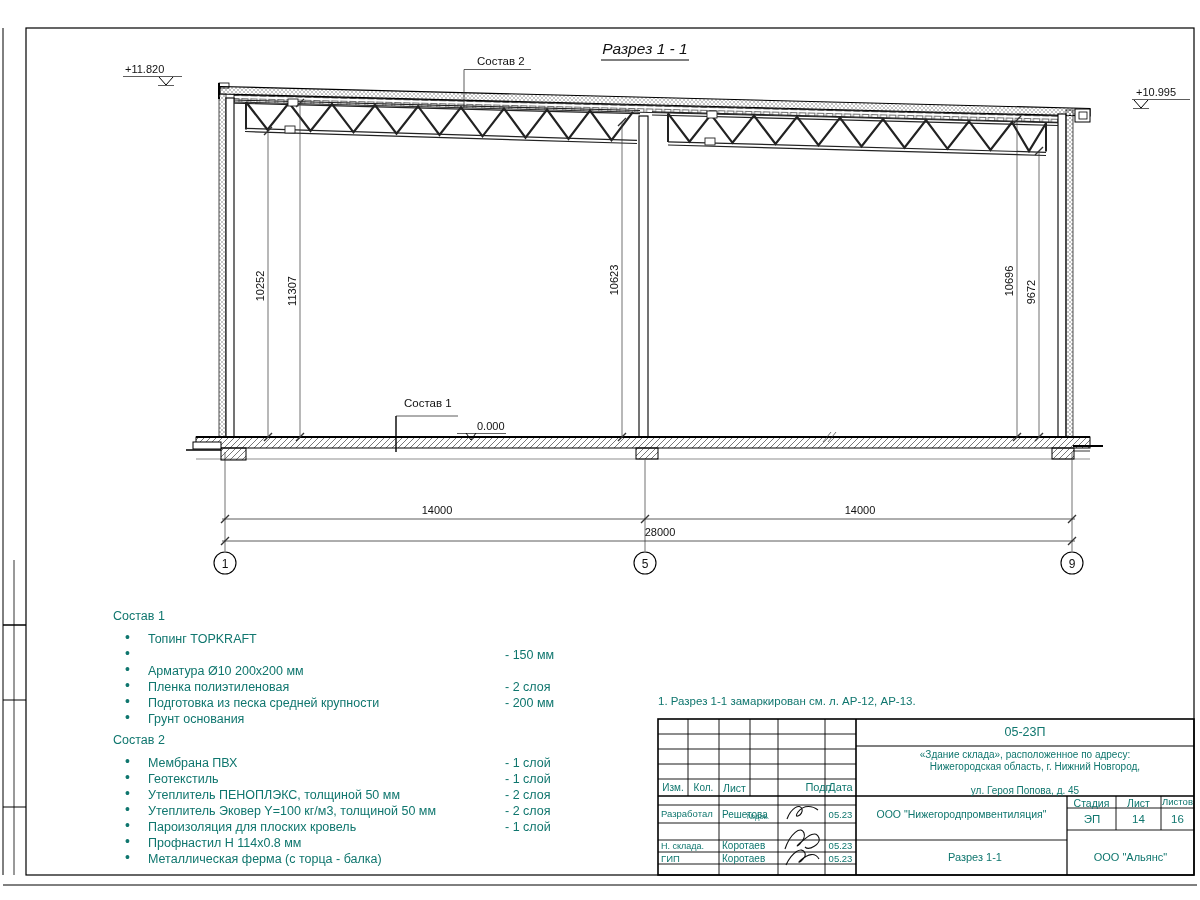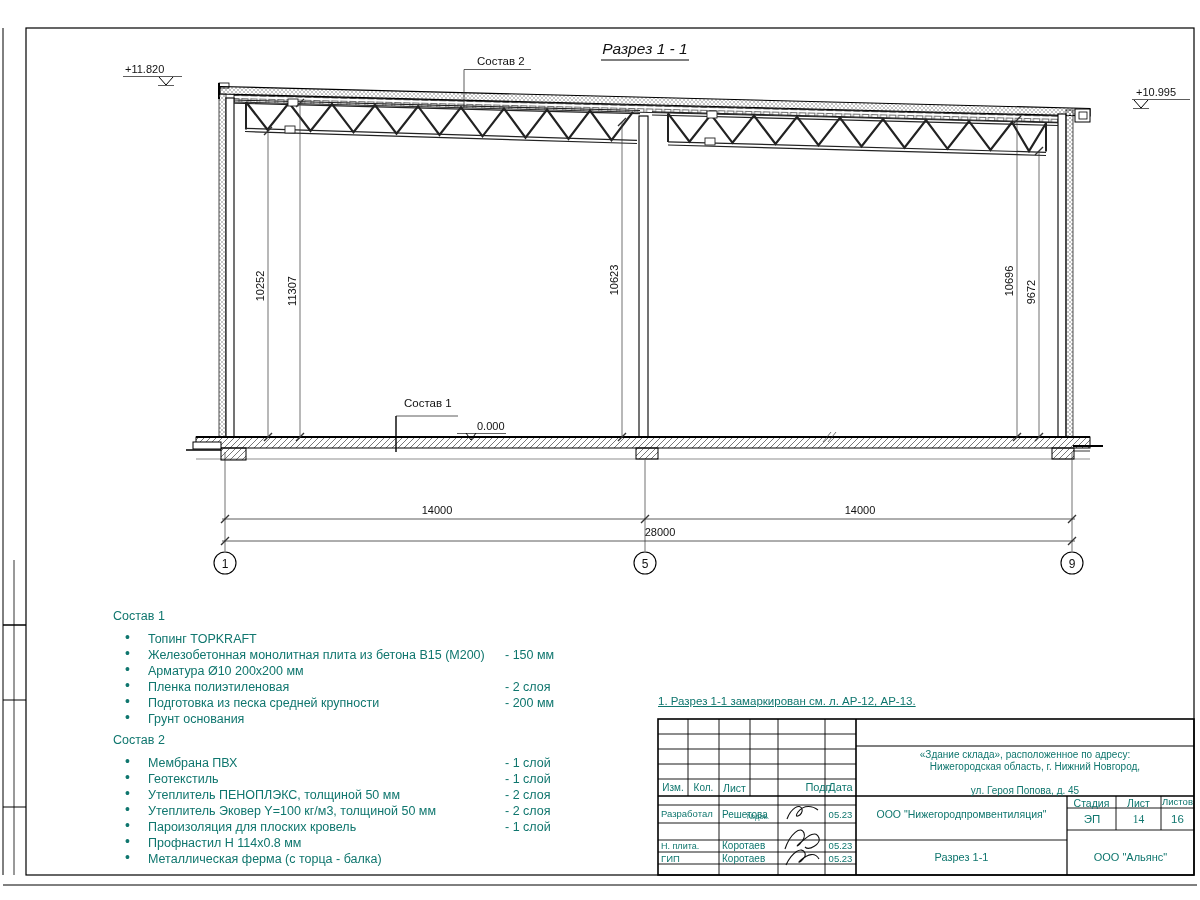--- a/index.html
+++ b/index.html
@@ -5,21 +5,21 @@
   html,body{margin:0;padding:0;background:#fff;}
   .sheet{position:relative;width:1200px;height:900px;background:#fff;overflow:hidden;
          font-family:"Liberation Sans",sans-serif;color:#0f766e;}
   svg{position:absolute;left:0;top:0;}
   svg text{font-family:"Liberation Sans",sans-serif;fill:#111;}
   .comp{position:absolute;font-size:12.5px;line-height:16px;white-space:nowrap;}
   .comp .ct{margin-bottom:7px;}
   .comp .row{position:relative;height:16px;padding-left:35px;}
   .comp .b{position:absolute;left:12px;top:-2px;font-size:14px;}
   .comp .qty{position:absolute;left:392px;top:0;}
-  .note{position:absolute;font-size:11.5px;white-space:nowrap;text-decoration:underline;}
+  .note{position:absolute;font-size:11.5px;white-space:nowrap;}
   .stx{position:absolute;white-space:nowrap;line-height:1.15;}
   .c{text-align:center;}
 </style>
 </head>
 <body>
 
 <div class="sheet">
 
 <svg width="1200" height="900" viewBox="0 0 1200 900">
   <defs>
@@ -199,64 +199,65 @@
   <g stroke="#111" stroke-width="1.1" fill="none">
     <path d="M787,819 C791,808 800,803 802,809 C804,815 792,820 798,812 C804,804 813,806 818,810"></path>
     <path d="M785,849 C790,834 801,825 804,833 C807,841 791,851 800,843 C809,835 816,830 819,838 C821,844 809,851 805,847"></path>
     <path d="M786,865 C792,852 802,846 805,853 C807,859 794,866 801,860 C808,854 815,852 819,859"></path>
   </g>
 </svg>
 
 <div class="comp" style="left:113px;top:608px;width:470px;">
   <div class="ct">Состав 1</div>
   <div class="row"><span class="b">•</span><span>Топинг TOPKRAFT</span><span class="qty"></span></div>
-  <div class="row"><span class="b">•</span><span>Железобетонная монолитная плита из бетона В15 (М200)</span><span class="qty">-  150 мм</span></div>
+  <div class="row"><span class="b">•</span><span class="qty">-  150 мм</span></div>
   <div class="row"><span class="b">•</span><span>Арматура Ø10 200х200 мм</span><span class="qty"></span></div>
   <div class="row"><span class="b">•</span><span>Пленка полиэтиленовая</span><span class="qty">-  2 слоя</span></div>
   <div class="row"><span class="b">•</span><span>Подготовка из песка средней крупности</span><span class="qty">- 200 мм</span></div>
   <div class="row"><span class="b">•</span><span>Грунт основания</span><span class="qty"></span></div>
 </div>
 
 <div class="comp" style="left:113px;top:732px;width:470px;">
   <div class="ct">Состав 2</div>
   <div class="row"><span class="b">•</span><span>Мембрана ПВХ</span><span class="qty">- 1 слой</span></div>
   <div class="row"><span class="b">•</span><span>Геотекстиль</span><span class="qty">- 1 слой</span></div>
   <div class="row"><span class="b">•</span><span>Утеплитель ПЕНОПЛЭКС, толщиной 50 мм</span><span class="qty">- 2 слоя</span></div>
   <div class="row"><span class="b">•</span><span>Утеплитель Эковер Y=100 кг/м3, толщиной 50 мм</span><span class="qty">- 2 слоя</span></div>
   <div class="row"><span class="b">•</span><span>Пароизоляция для плоских кровель</span><span class="qty">- 1 слой</span></div>
   <div class="row"><span class="b">•</span><span>Профнастил Н 114х0.8 мм</span><span class="qty"></span></div>
   <div class="row"><span class="b">•</span><span>Металлическая ферма (с торца - балка)</span><span class="qty"></span></div>
 </div>
 
 <div class="note" style="left:658px;top:695px;">1. Разрез 1-1 замаркирован см. л. АР-12, АР-13.</div>
 
+<div class="stx c" style="left:856px;top:725px;width:338px;font-size:12.5px;">05-23П</div>
 <div class="stx c" style="left:856px;top:749px;width:338px;font-size:10px;">«Здание склада», расположенное по адресу:</div>
 <div class="stx c" style="left:856px;top:761px;width:338px;font-size:10px;padding-left:10px;">Нижегородская область, г. Нижний Новгород,</div>
 <div class="stx c" style="left:856px;top:773px;width:338px;font-size:10px;margin-top:12px;">ул. Героя Попова, д. 45</div>
 
 <div class="stx c" style="left:658px;top:782px;width:30px;font-size:10px;">Изм.</div>
 <div class="stx c" style="left:688px;top:782px;width:31px;font-size:10px;">Кол.</div>
 <div class="stx c" style="left:719px;top:782px;width:31px;font-size:10.5px;">Лист</div>
 <div class="stx c" style="left:736px;top:785px;width:44px;font-size:7.5px;margin-top:28px;">№док.</div>
 <div class="stx c" style="left:778px;top:781px;width:36px;font-size:11px;margin-left:24px;">Подп.</div>
 <div class="stx c" style="left:825px;top:781px;width:31px;font-size:11px;">Дата</div>
 
 <div class="stx" style="left:661px;top:809px;font-size:9.5px;">Разработал</div>
 <div class="stx" style="left:722px;top:809px;font-size:10px;">Решетова</div>
 <div class="stx c" style="left:825px;top:810px;width:31px;font-size:9.5px;">05.23</div>
-<div class="stx" style="left:661px;top:841px;font-size:9px;">Н. плита.</div>
+<div class="stx" style="left:661px;top:841px;font-size:9px;">Н. склада.</div>
 <div class="stx" style="left:722px;top:840px;font-size:10px;">Коротаев</div>
 <div class="stx c" style="left:825px;top:841px;width:31px;font-size:9.5px;">05.23</div>
 <div class="stx" style="left:661px;top:854px;font-size:9.5px;">ГИП</div>
 <div class="stx" style="left:722px;top:853px;font-size:10px;">Коротаев</div>
 <div class="stx c" style="left:825px;top:854px;width:31px;font-size:9.5px;">05.23</div>
 
 <div class="stx c" style="left:856px;top:808px;width:211px;font-size:10.5px;">ООО "Нижегородпромвентиляция"</div>
 <div class="stx c" style="left:1067px;top:797px;width:49px;font-size:10.5px;">Стадия</div>
 <div class="stx c" style="left:1116px;top:797px;width:45px;font-size:10.5px;">Лист</div>
 <div class="stx c" style="left:1161px;top:797px;width:33px;font-size:9.5px;">Листов</div>
 <div class="stx c" style="left:1067px;top:813px;width:50px;font-size:11.5px;">ЭП</div>
-<div class="stx c" style="left:1116px;top:813px;width:45px;font-size:11.5px;font-family:Liberation Serif, serif;">14</div>
+<div class="stx c" style="left:1116px;top:813px;width:45px;font-size:11.5px;">14</div>
 <div class="stx c" style="left:1161px;top:813px;width:33px;font-size:11.5px;">16</div>
-<div class="stx c" style="left:856px;top:851px;width:211px;font-size:11px;">Разрез 1-1</div>
+<div class="stx c" style="left:856px;top:851px;width:238px;font-size:11px;">Разрез 1-1</div>
 <div class="stx c" style="left:1067px;top:851px;width:127px;font-size:11px;">ООО "Альянс"</div>
 
 </div>
 
 </body></html>

